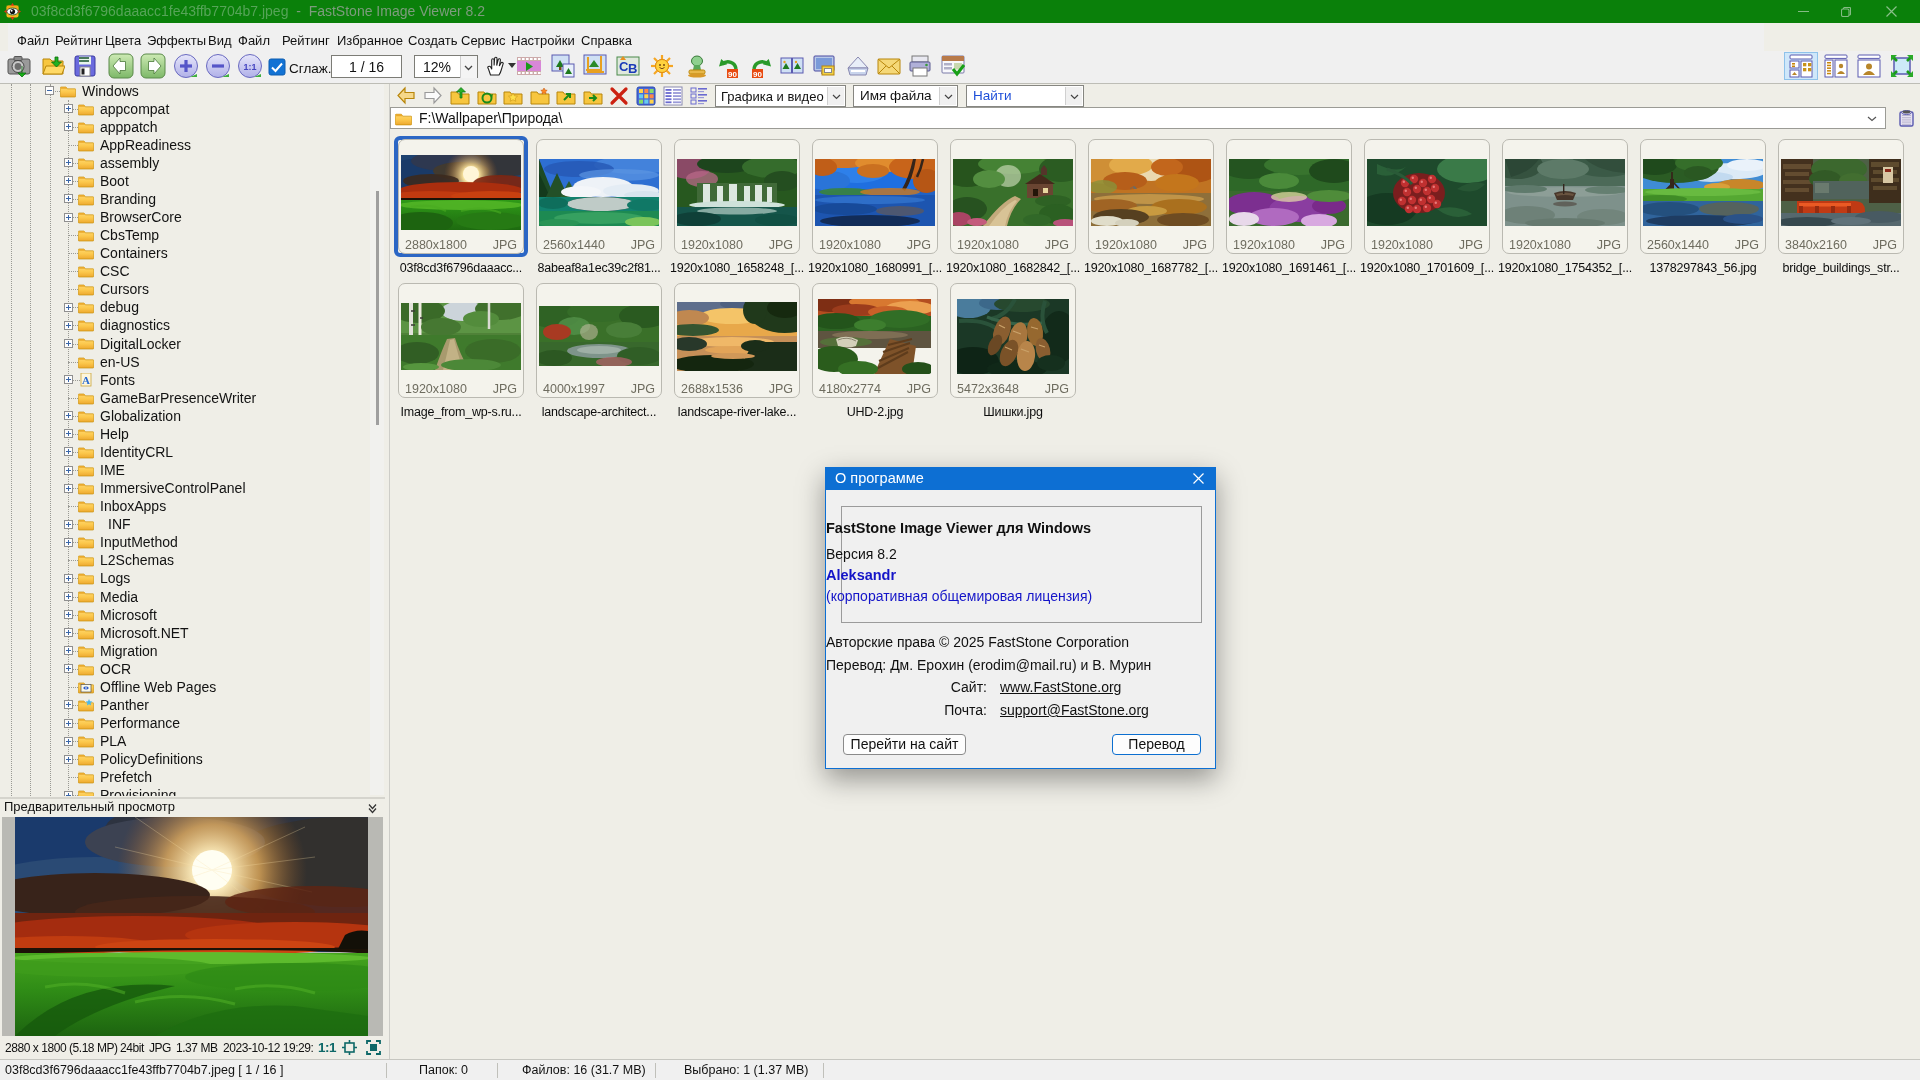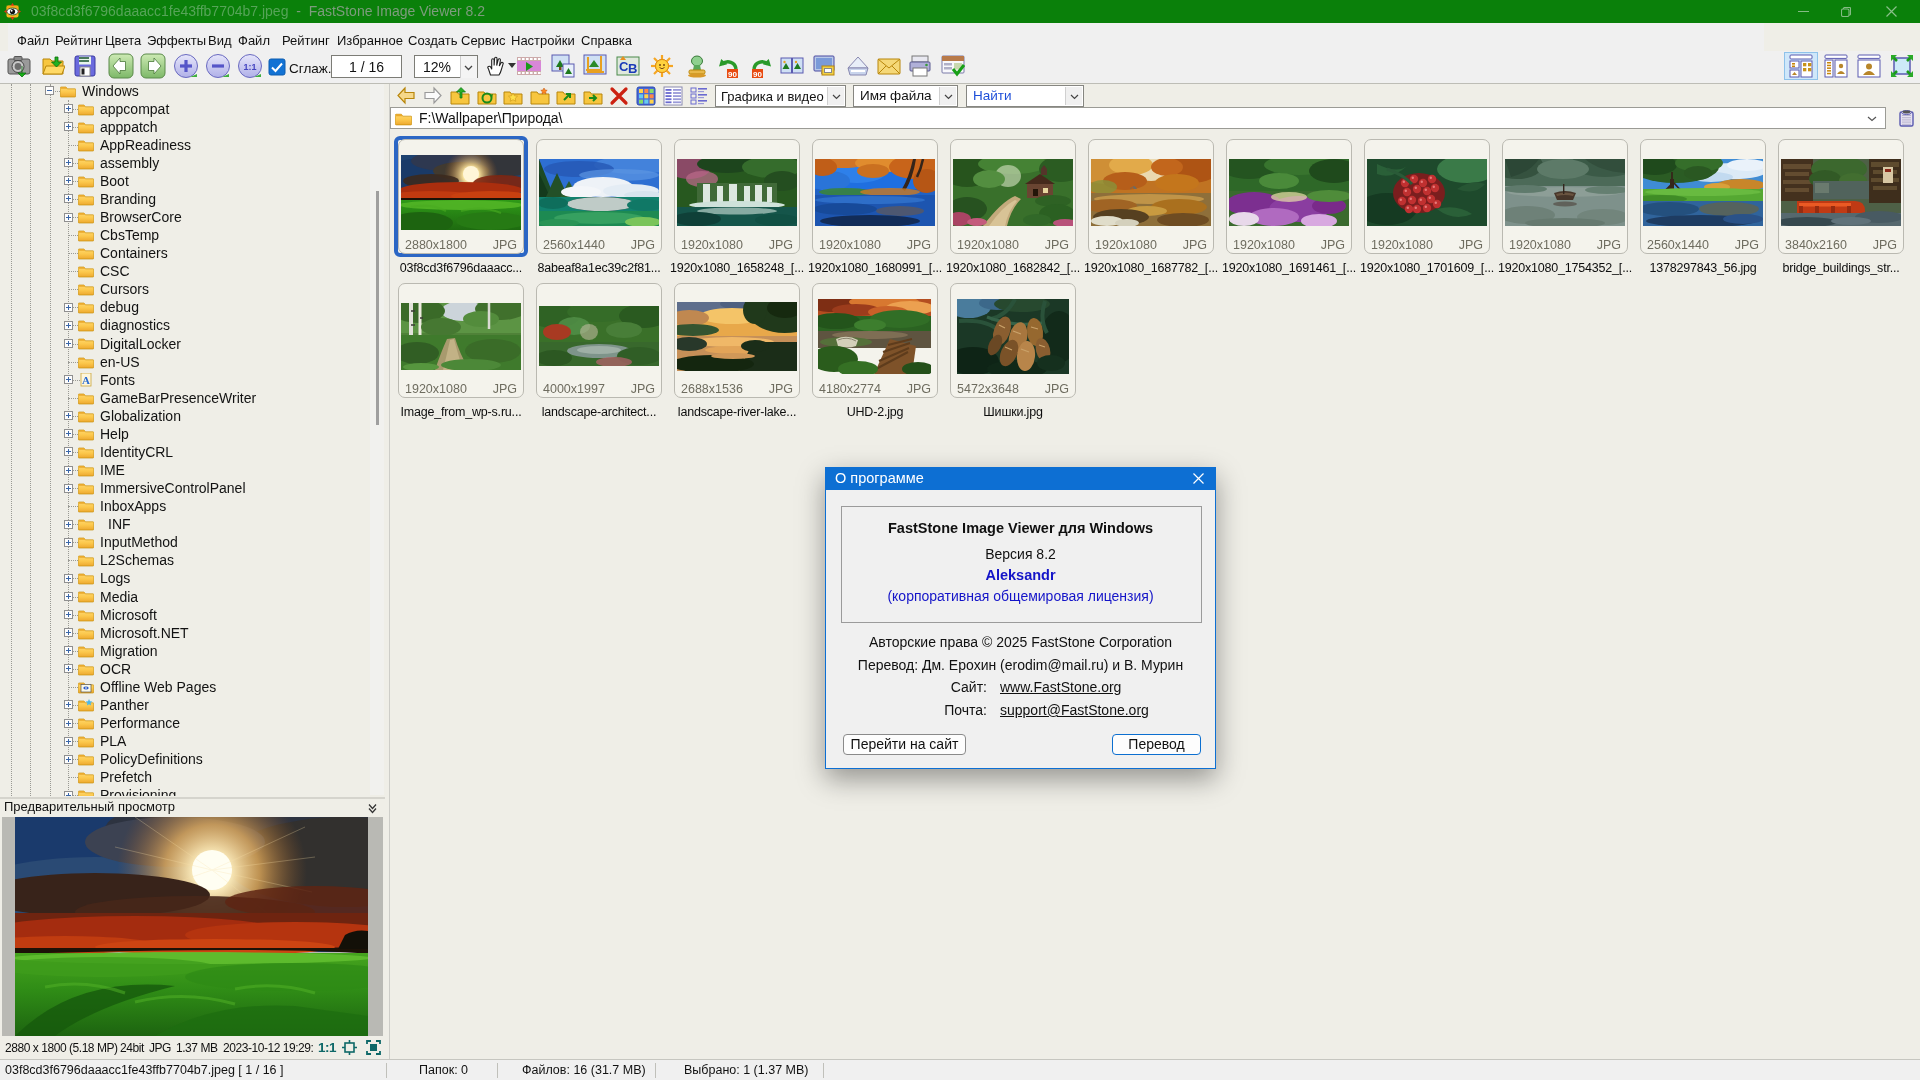--- a/index.html
+++ b/index.html
@@ -27,21 +27,21 @@
 .combo .arr{position:absolute;right:1px;top:1px;bottom:1px;width:17px;background:#f0f0f0;border-left:1px solid #d0d0d0}
 #addrbar{position:absolute;left:5px;top:23px;width:1496px;height:22px;background:#fff;border:1px solid #9b9b95;font-size:14px;color:#111}
 .card{position:absolute;width:126px;height:115px;background:#f4f3ec;border:1px solid #bab9b1;border-radius:7px}
 .dims{position:absolute;left:6px;right:6px;top:98px;font-size:12.5px;color:#6e6c5f;display:flex;justify-content:space-between}
 .thimg{position:absolute;overflow:hidden}
 .fname{position:absolute;font-size:12.5px;letter-spacing:-0.2px;color:#0d0d0d;text-align:center;white-space:nowrap;overflow:hidden}
 #seldiv{position:absolute;left:394px;top:136px;width:134px;height:121px;border:4px solid #2b66c4;border-radius:6px;background:#f6f5ee}
 #dlg{position:absolute;left:825px;top:467px;width:391px;height:302px;background:#f0f0f0;border:1px solid #0d6fd3;box-shadow:0 10px 26px rgba(0,0,0,.38)}
 #dlgtitle{position:absolute;left:-1px;top:-1px;width:391px;height:23px;background:#0d6fd3;color:#fff;font-size:14.5px}
 #dlggroup{position:absolute;left:15px;top:38px;width:361px;height:117px;border:1px solid #9b9b9b}
-.dlgline{position:absolute;width:100%;text-align:center;font-size:14px;color:#101010}
+.dlgline{position:absolute;width:100%;font-size:14px;color:#101010}
 .dbtn{position:absolute;top:266px;height:21px;background:#fdfdfd;border:1px solid #8a8a8a;border-radius:4px;font-size:14px;color:#101010;text-align:center;line-height:19px}
 svg{display:block}
 </style></head><body>
 <svg width="0" height="0" style="position:absolute">
     <defs>
 <linearGradient id="fg" x1="0" y1="0" x2="0" y2="1">
         <stop offset="0" stop-color="#ffd76e"></stop>
         <stop offset="0.5" stop-color="#fcc84c"></stop>
         <stop offset="1" stop-color="#eda82f"></stop>
       </linearGradient>

